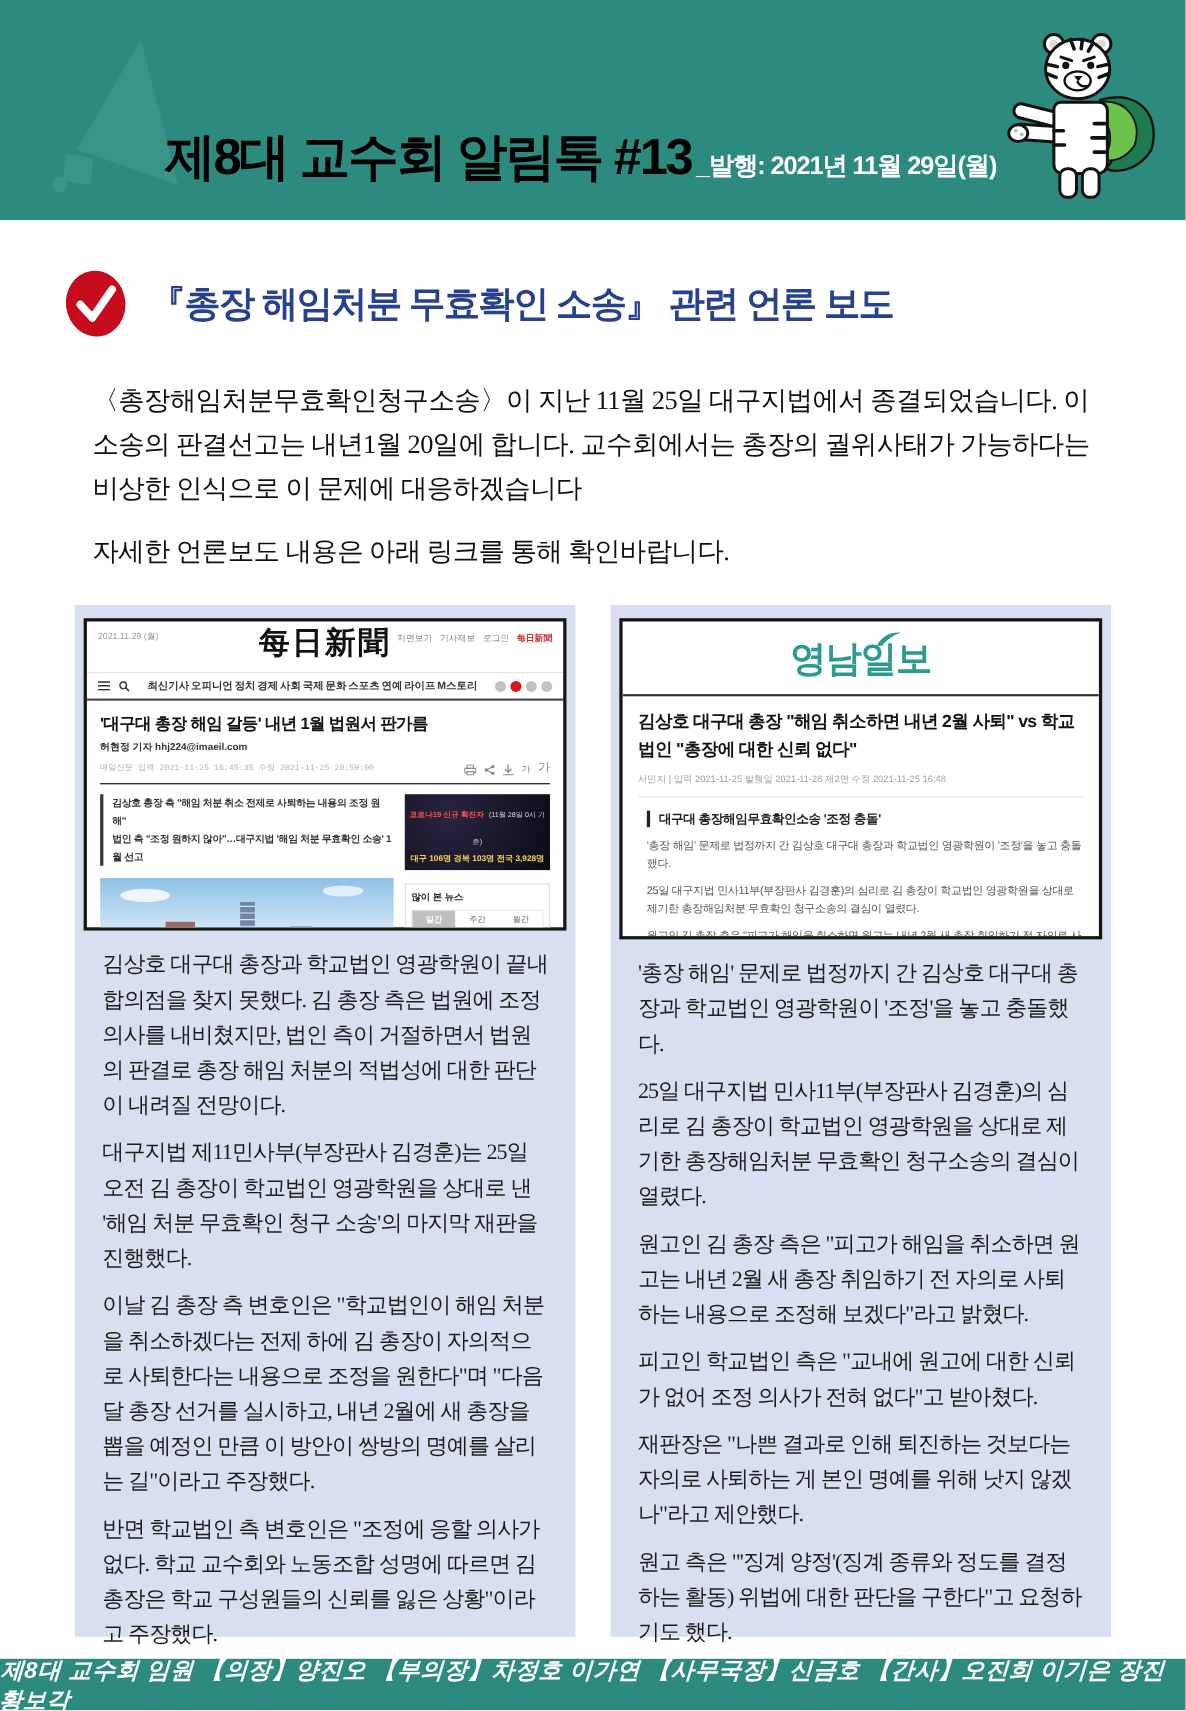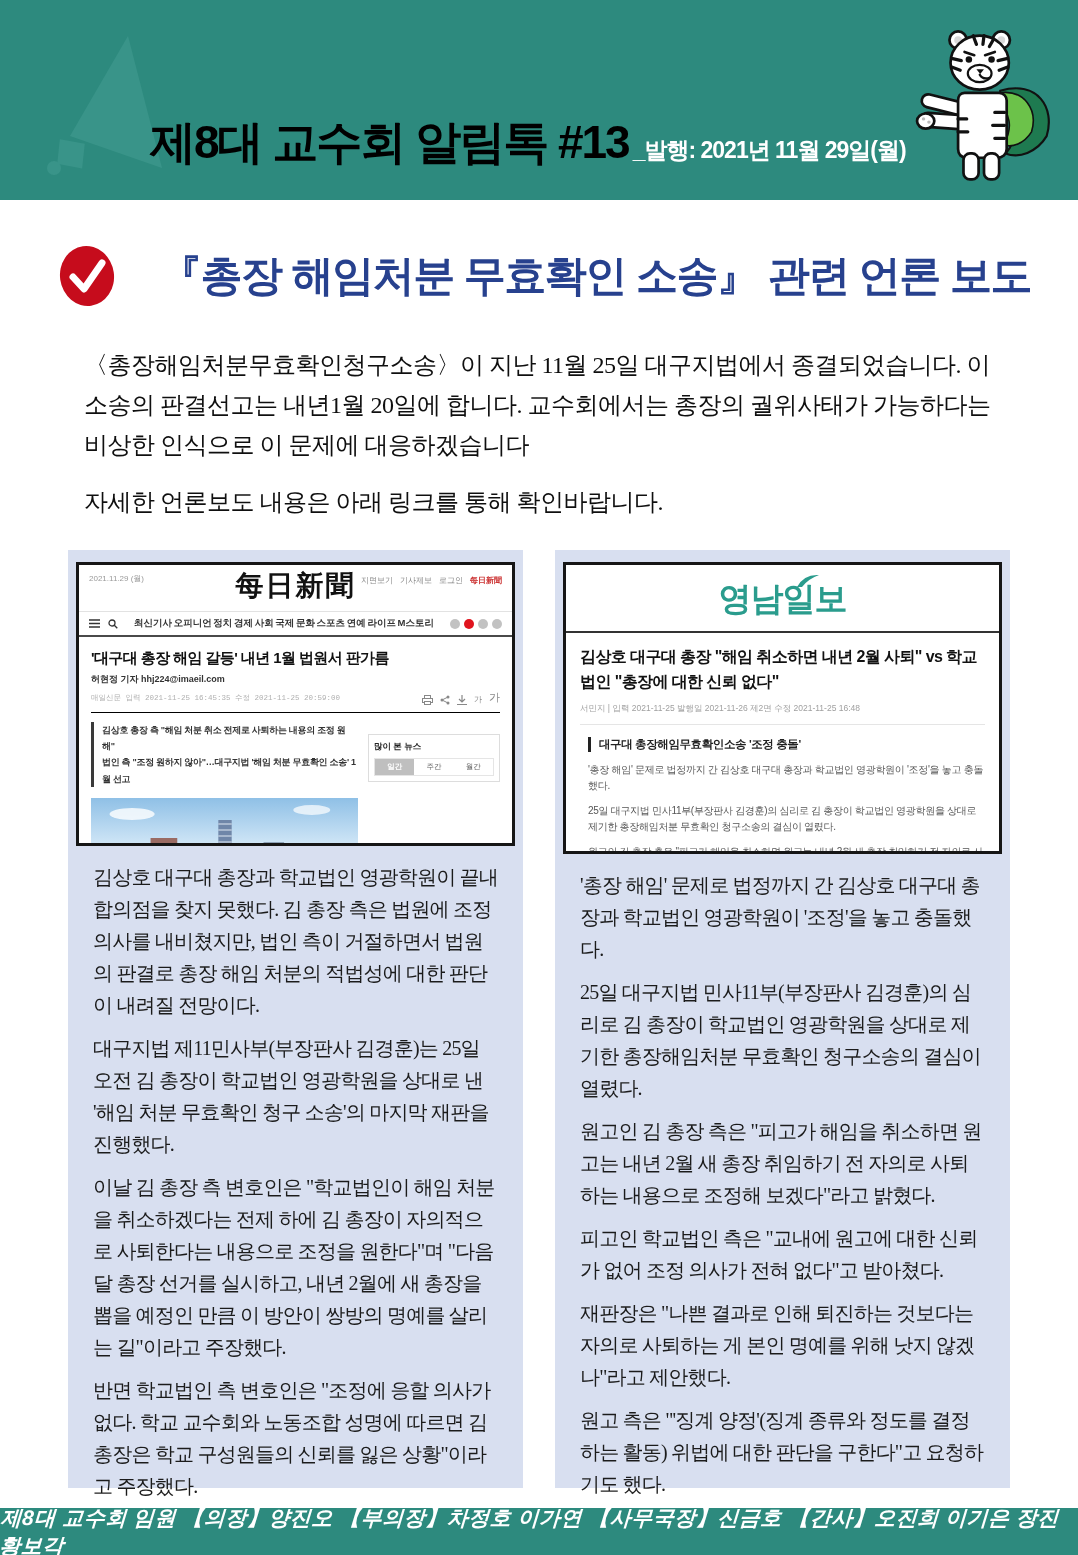--- a/index.html
+++ b/index.html
@@ -11,21 +11,21 @@
   .header { position:relative; height:200px; background:#2d8a7e; overflow:hidden; }
   .megaphone { position:absolute; left:10px; top:18px; opacity:.85; }
   .header-title-row { position:absolute; left:150px; bottom:26px; display:flex; align-items:baseline; }
   .h-title { color:#000000; font-weight:bold; font-size:46px; letter-spacing:-2px; }
   .h-sub   { color:#fff; font-weight:bold; font-size:23px; letter-spacing:-1px; margin-left:4px; }
   .tiger { position:absolute; right:18px; top:26px; }
 
   
   .section-title { display:flex; align-items:center; gap:20px; margin:44px 0 0 58px; }
   .check-badge { flex:0 0 auto; }
-  .section-heading { color:#27418e; font-weight:bold; font-size:42px; letter-spacing:-1.5px;margin-left:24px; }
+  .section-heading { color:#27418e; font-weight:bold; font-size:33px; letter-spacing:-1.5px; }
 
   
   .intro { margin:38px 84px 0 84px; font-family:"Liberation Serif", serif; font-size:24px;
            color:#0f0f0f; line-height:1.66; letter-spacing:-0.5px; }
   .intro p + p { margin-top:18px; }
 
   
   .panels { position:absolute; left:68px; top:550px; width:942px; display:flex; gap:32px; }
   .panel { width:460px; height:938px; background:#d8dff0; padding:12px 8px 0 8px; }
 
@@ -244,20 +244,25 @@
               <rect x="168" y="44" width="20" height="12" fill="#8ea3b8"></rect>
               <rect x="124" y="22" width="13" height="38" fill="#6f86a8"></rect>
               <path d="M124 26 h13 M124 32 h13 M124 38 h13 M124 44 h13 M124 50 h13" stroke="#dfe8f2" stroke-width="1"></path>
               <polygon points="123,62 138,62 172,112 92,112" fill="#cfd4cb"></polygon>
               <path d="M131 62 L131 112" stroke="#fff" stroke-width="1.5" stroke-dasharray="5 4"></path>
               <ellipse cx="60" cy="92" rx="30" ry="10" fill="#468540"></ellipse>
               <ellipse cx="205" cy="95" rx="36" ry="11" fill="#468540"></ellipse>
             </svg>
           </div>
           <div class="m-side">
+            <div class="covid">
+              <div><span class="covid-t">코로나19 신규 확진자</span>
+                   <span class="covid-b">(11월 28일 0시 기준)</span></div>
+              <div class="covid-s">대구 106명  경북 103명  전국 3,928명</div>
+            </div>
             <div class="popular">
               <div class="pop-label">많이 본 뉴스</div>
               <div class="pop-tabs">
                 <span class="pop-tab active">일간</span>
                 <span class="pop-tab">주간</span>
                 <span class="pop-tab">월간</span>
               </div>
 
             </div>
           </div>

